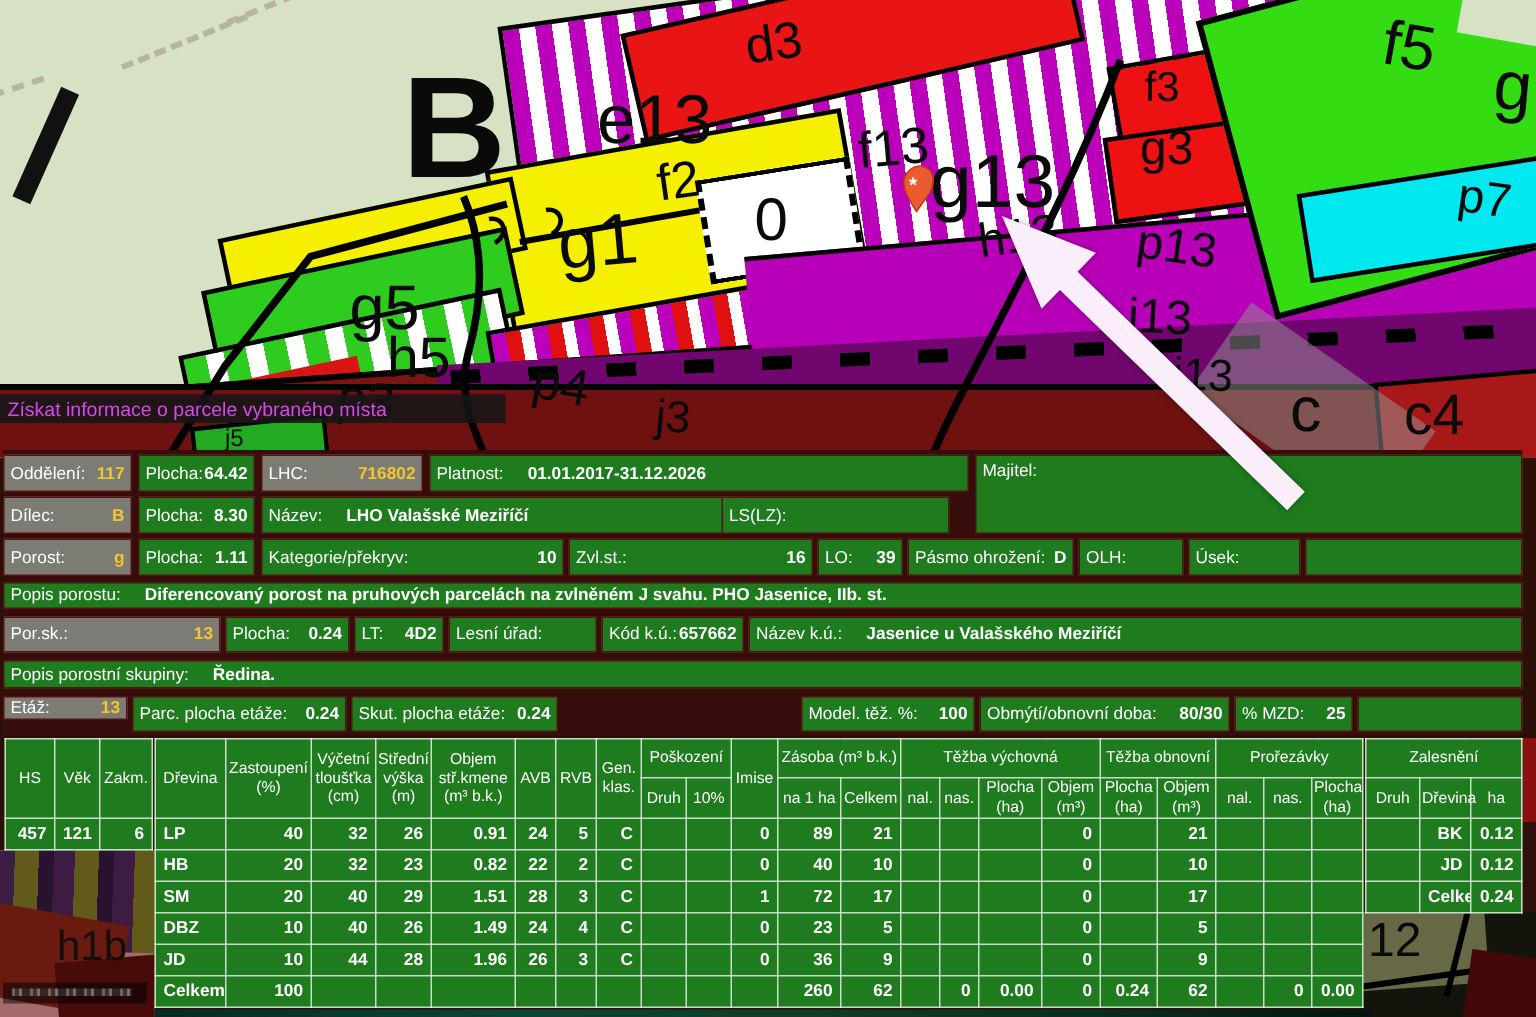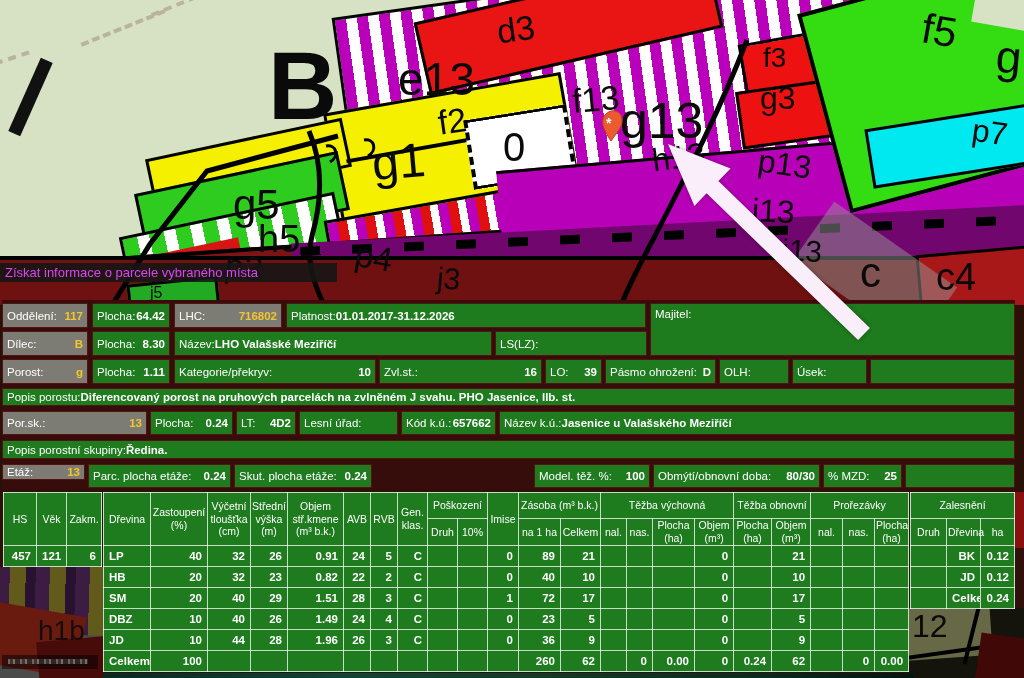--- a/index.html
+++ b/index.html
@@ -15,21 +15,21 @@
   #arrow-svg{position:absolute;left:0;top:0;z-index:60;pointer-events:none}
   
   .tooltip{position:absolute;left:0;top:263px;width:337px;height:19px;background:rgba(22,22,22,.88);
            color:#d946ef;font-size:13px;line-height:19px;padding-left:5px;z-index:45;box-sizing:border-box}
   
   #panel{position:absolute;left:2px;top:300px;width:1013px;height:190px;background:#360d0b;z-index:40}
   .pcell{position:absolute;box-sizing:border-box;background:#1e7b1e;border:1px solid #571111;
          color:#fff;font-size:11.5px;display:flex;align-items:center;padding:0 4px;overflow:hidden;white-space:nowrap}
   .pcell.gray{background:#7c7c74}
   .pcell.sb{justify-content:space-between}
-  .pcell.il .pv{margin-left:0}
+  .pcell.il .pv{margin-left:16px}
   .pv{font-weight:bold}
   .pv.gold{color:#f3c52e}
   
   table.gtab{position:absolute;border-collapse:collapse;table-layout:fixed;background:#1e7b1e;
              border:1px solid #5e1212;z-index:40}
   .gtab th{border:1px solid rgba(255,255,255,.75);color:#fff;font-weight:normal;font-size:10.5px;
            line-height:1.2;white-space:pre-line;padding:0 1px;vertical-align:middle;text-align:center}
   .gtab td{border:1px solid rgba(255,255,255,.75);color:#fff;font-weight:bold;font-size:11.5px;
            height:20px;padding:0 5px;text-align:right;overflow:hidden;white-space:nowrap}
   .gtab td.c0{text-align:left}
@@ -152,21 +152,21 @@
       <span class="pv gold">B</span>
     </div>
   <div class="pcell sb" style="left:90px;top:31px;width:78px;height:25px">
       <span>Plocha:</span>
       <span class="pv">8.30</span>
     </div>
   <div class="pcell il" style="left:172px;top:31px;width:318px;height:25px">
       <span>Název:</span>
       <span class="pv">LHO Valašské Meziříčí</span>
     </div>
-  <div class="pcell il" style="left:493px;top:31px;width:152px;height:25px">
+  <div class="pcell il" style="left:479px;top:31px;width:152px;height:25px">
       <span>LS(LZ):</span>
       <span class="pv"></span>
     </div>
 
   <div class="pcell gray sb" style="left:0;top:59px;width:86px;height:25px">
       <span>Porost:</span>
       <span class="pv gold">g</span>
     </div>
   <div class="pcell sb" style="left:90px;top:59px;width:78px;height:25px">
       <span>Plocha:</span>
@@ -529,21 +529,21 @@
         <td>0.12</td>
       </tr>
       <tr>
         <td></td>
         <td>Celkem:</td>
         <td>0.24</td>
       </tr>
     </tbody>
 </table>
 
-<div class="patch" style="left:0;top:567px;width:103px;height:111px;background:#737373">
+<div class="patch" style="left:0;top:567px;width:103px;height:111px;background:#fca5a5">
   <div class="shp" style="left:-5px;top:-5px;width:118px;height:72px;background:repeating-linear-gradient(90deg,#5f2b68 0 14px,#958a2a 14px 30px,#3f1d49 30px 40px);transform:rotate(2deg)"></div>
   <div class="shp" style="left:-10px;top:42px;width:92px;height:62px;background:#a32a1a;transform:rotate(10deg)"></div>
   <div class="shp" style="left:38px;top:72px;width:70px;height:45px;background:#6e1110;transform:rotate(-5deg)"></div>
   <div class="shp" style="left:0;top:0;width:103px;height:111px;background:rgba(0,0,0,.35)"></div>
   <div class="lbl" style="left:38px;top:50px;font-size:28px;opacity:.85">h1b</div>
   <div class="shp" style="left:2px;top:88px;width:96px;height:14px;background:rgba(0,0,0,.5)"></div>
   <div class="shp" style="left:8px;top:92px;width:80px;height:5px;opacity:.7;background:repeating-linear-gradient(90deg,#888 0 2px,#444 2px 5px,#999 5px 7px,#333 7px 12px)"></div>
 </div>
 
 <div class="patch" style="left:908px;top:608px;width:116px;height:70px;background:#1c1c12">

